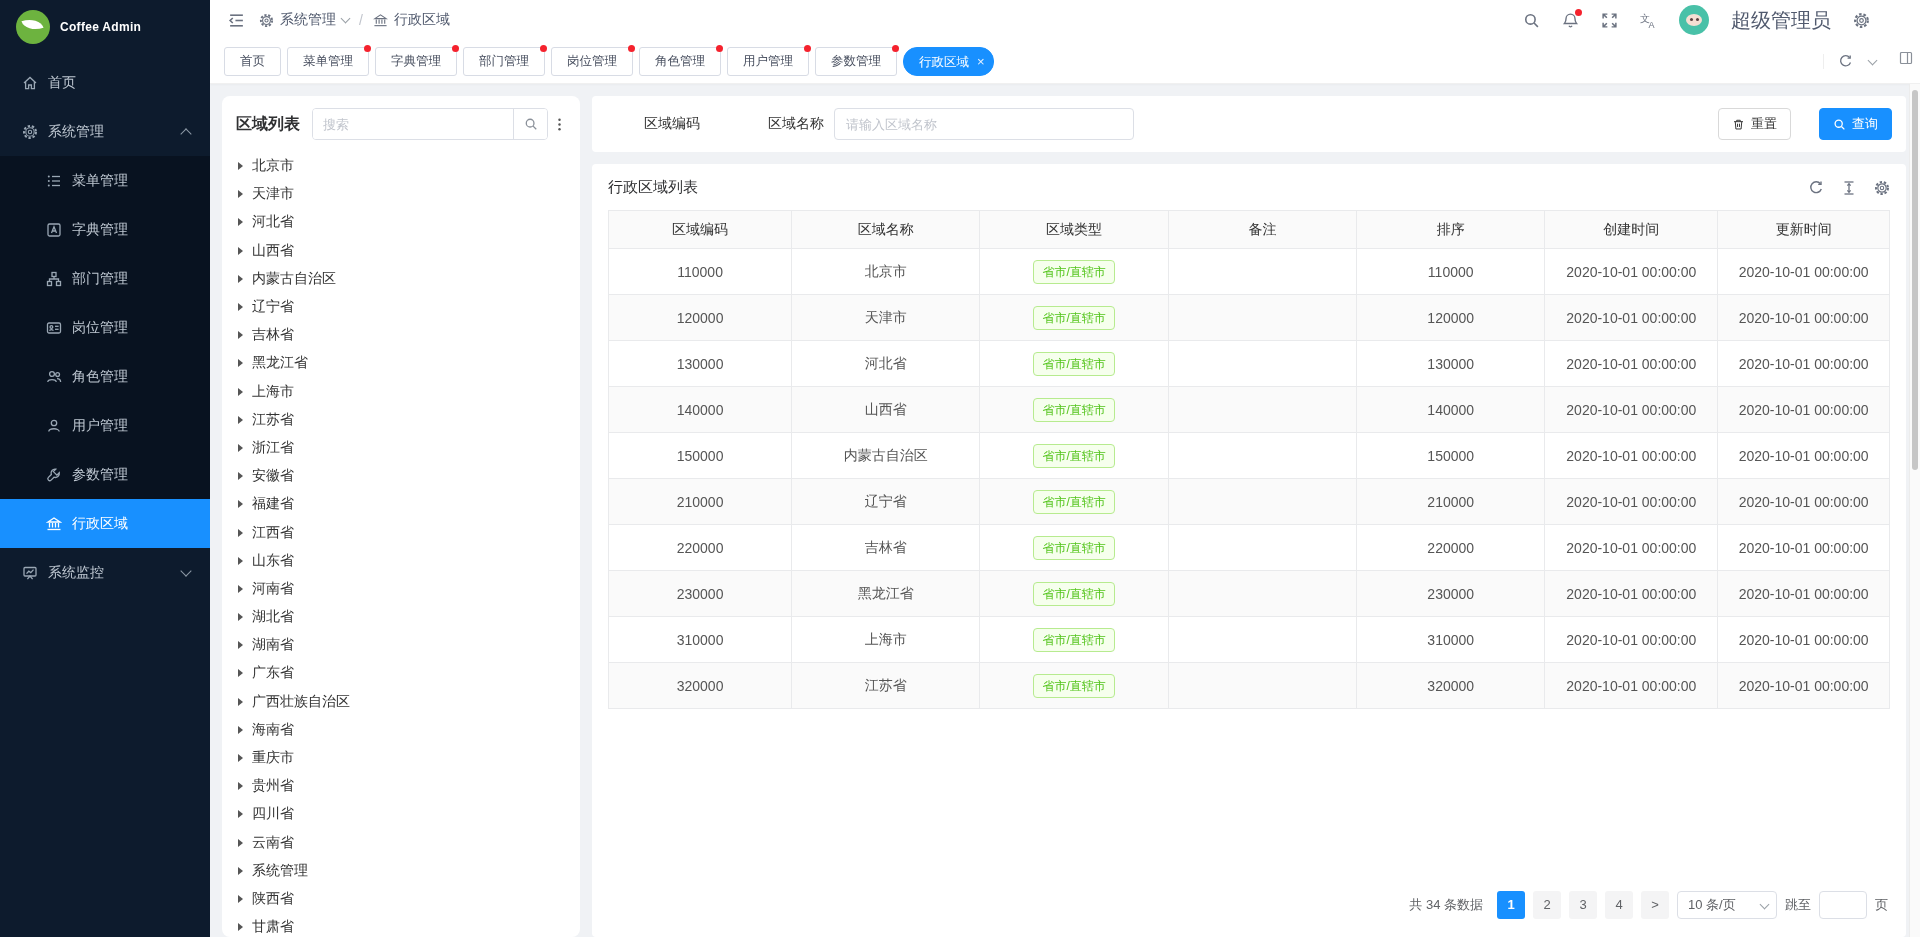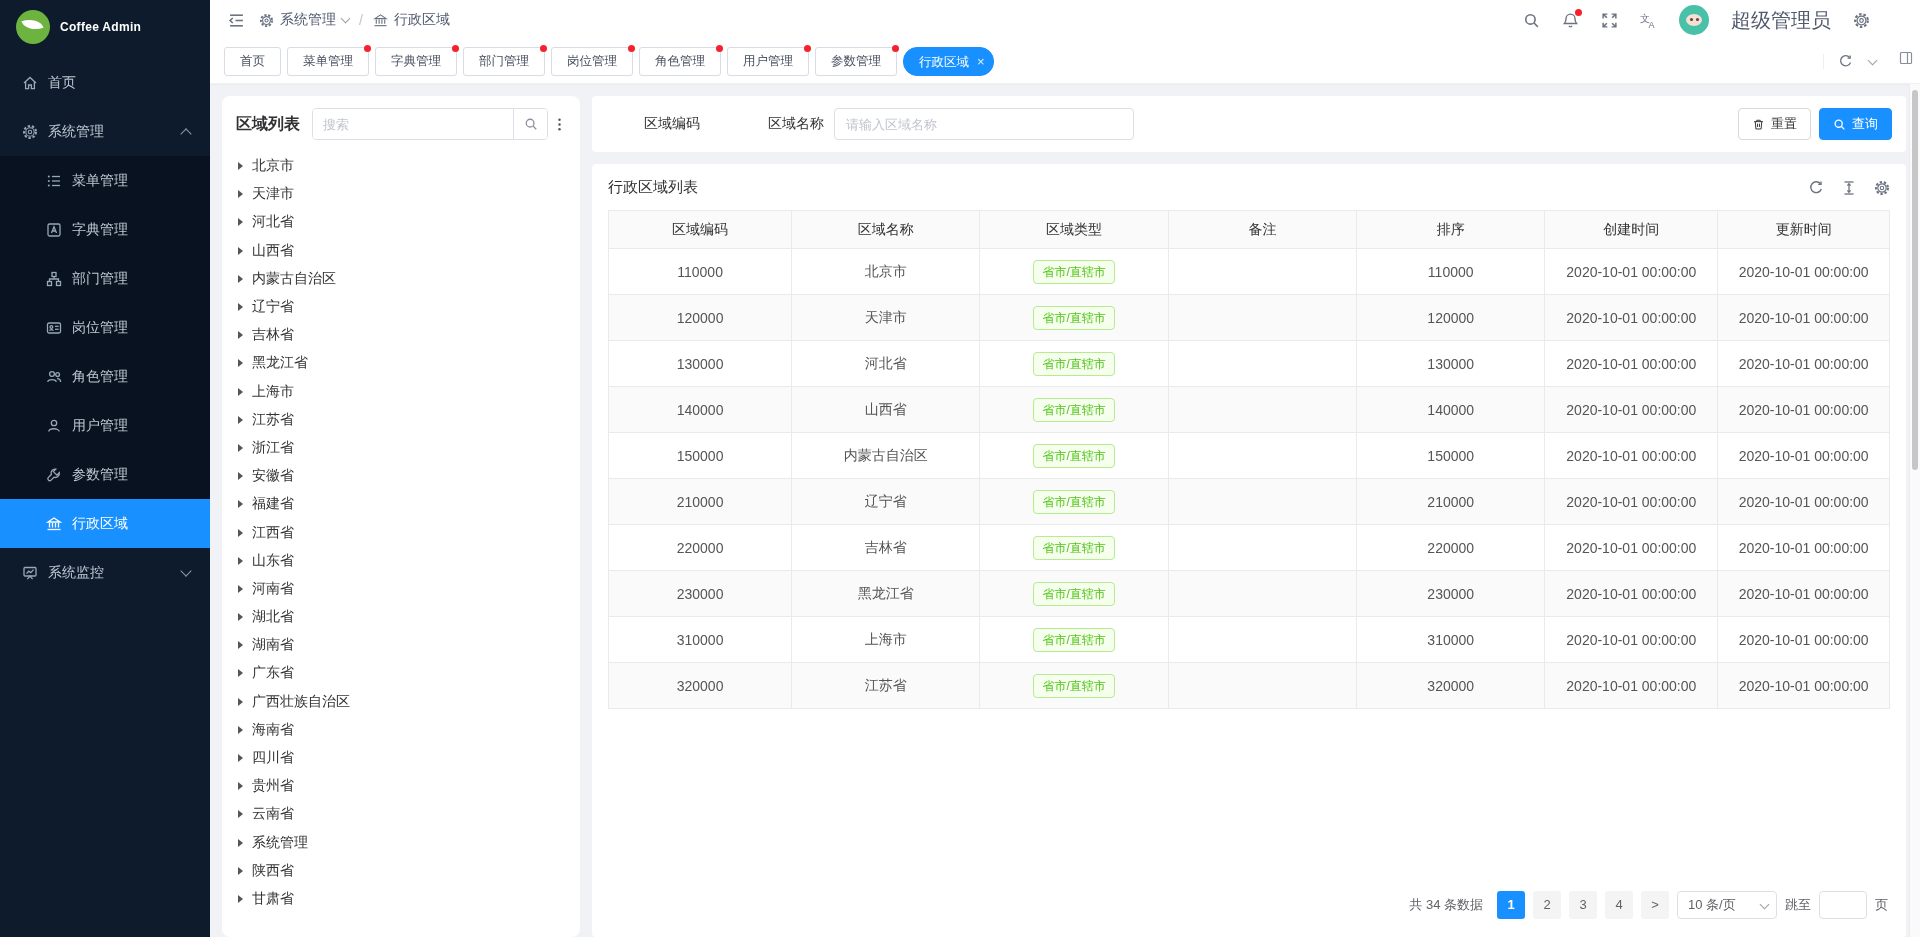--- a/index.html
+++ b/index.html
@@ -435,25 +435,29 @@
         <div class="tree-item">
           <span class="tree-caret"></span>
           <span class="tree-label">广西壮族自治区</span>
         </div>
         <div class="tree-item">
           <span class="tree-caret"></span>
           <span class="tree-label">海南省</span>
         </div>
         <div class="tree-item">
           <span class="tree-caret"></span>
+          <span class="tree-label">重庆市</span>
+        </div>
+        <div class="tree-item">
+          <span class="tree-caret"></span>
+          <span class="tree-label">贵州省</span>
+        </div>
+        <div class="tree-item">
+          <span class="tree-caret"></span>
           <span class="tree-label">四川省</span>
-        </div>
-        <div class="tree-item">
-          <span class="tree-caret"></span>
-          <span class="tree-label">贵州省</span>
         </div>
         <div class="tree-item">
           <span class="tree-caret"></span>
           <span class="tree-label">云南省</span>
         </div>
         <div class="tree-item">
           <span class="tree-caret"></span>
           <span class="tree-label">系统管理</span>
         </div>
         <div class="tree-item">
@@ -470,21 +474,21 @@
   <div class="right-col">
 
     <section class="filter-card">
       <div class="f-group" style="margin-left:38px">
         <span class="f-label">区域编码</span>
       </div>
       <div class="f-group" style="margin-left:58px">
         <span class="f-label">区域名称</span>
         <input class="f-input" placeholder="请输入区域名称" style="">
       </div>
-      <div style="margin-left:auto;display:flex;gap:8px;">
+      <div style="margin-left:auto;display:flex;gap:28px;">
         <button class="btn">
           <span class="bicon">
             <svg viewBox="0 0 16 16" stroke="currentColor" fill="none" stroke-width="1.2">
                 <path d="M2.5 4.5 H13.5 M5.8 4.5 V2.8 H10.2 V4.5"></path>
                 <path d="M4 4.5 L4.8 13.5 H11.2 L12 4.5"></path>
                 <line x1="6.8" y1="7" x2="6.8" y2="11"></line>
                 <line x1="9.2" y1="7" x2="9.2" y2="11"></line>
               </svg>
           </span>
           <span>重置</span>

